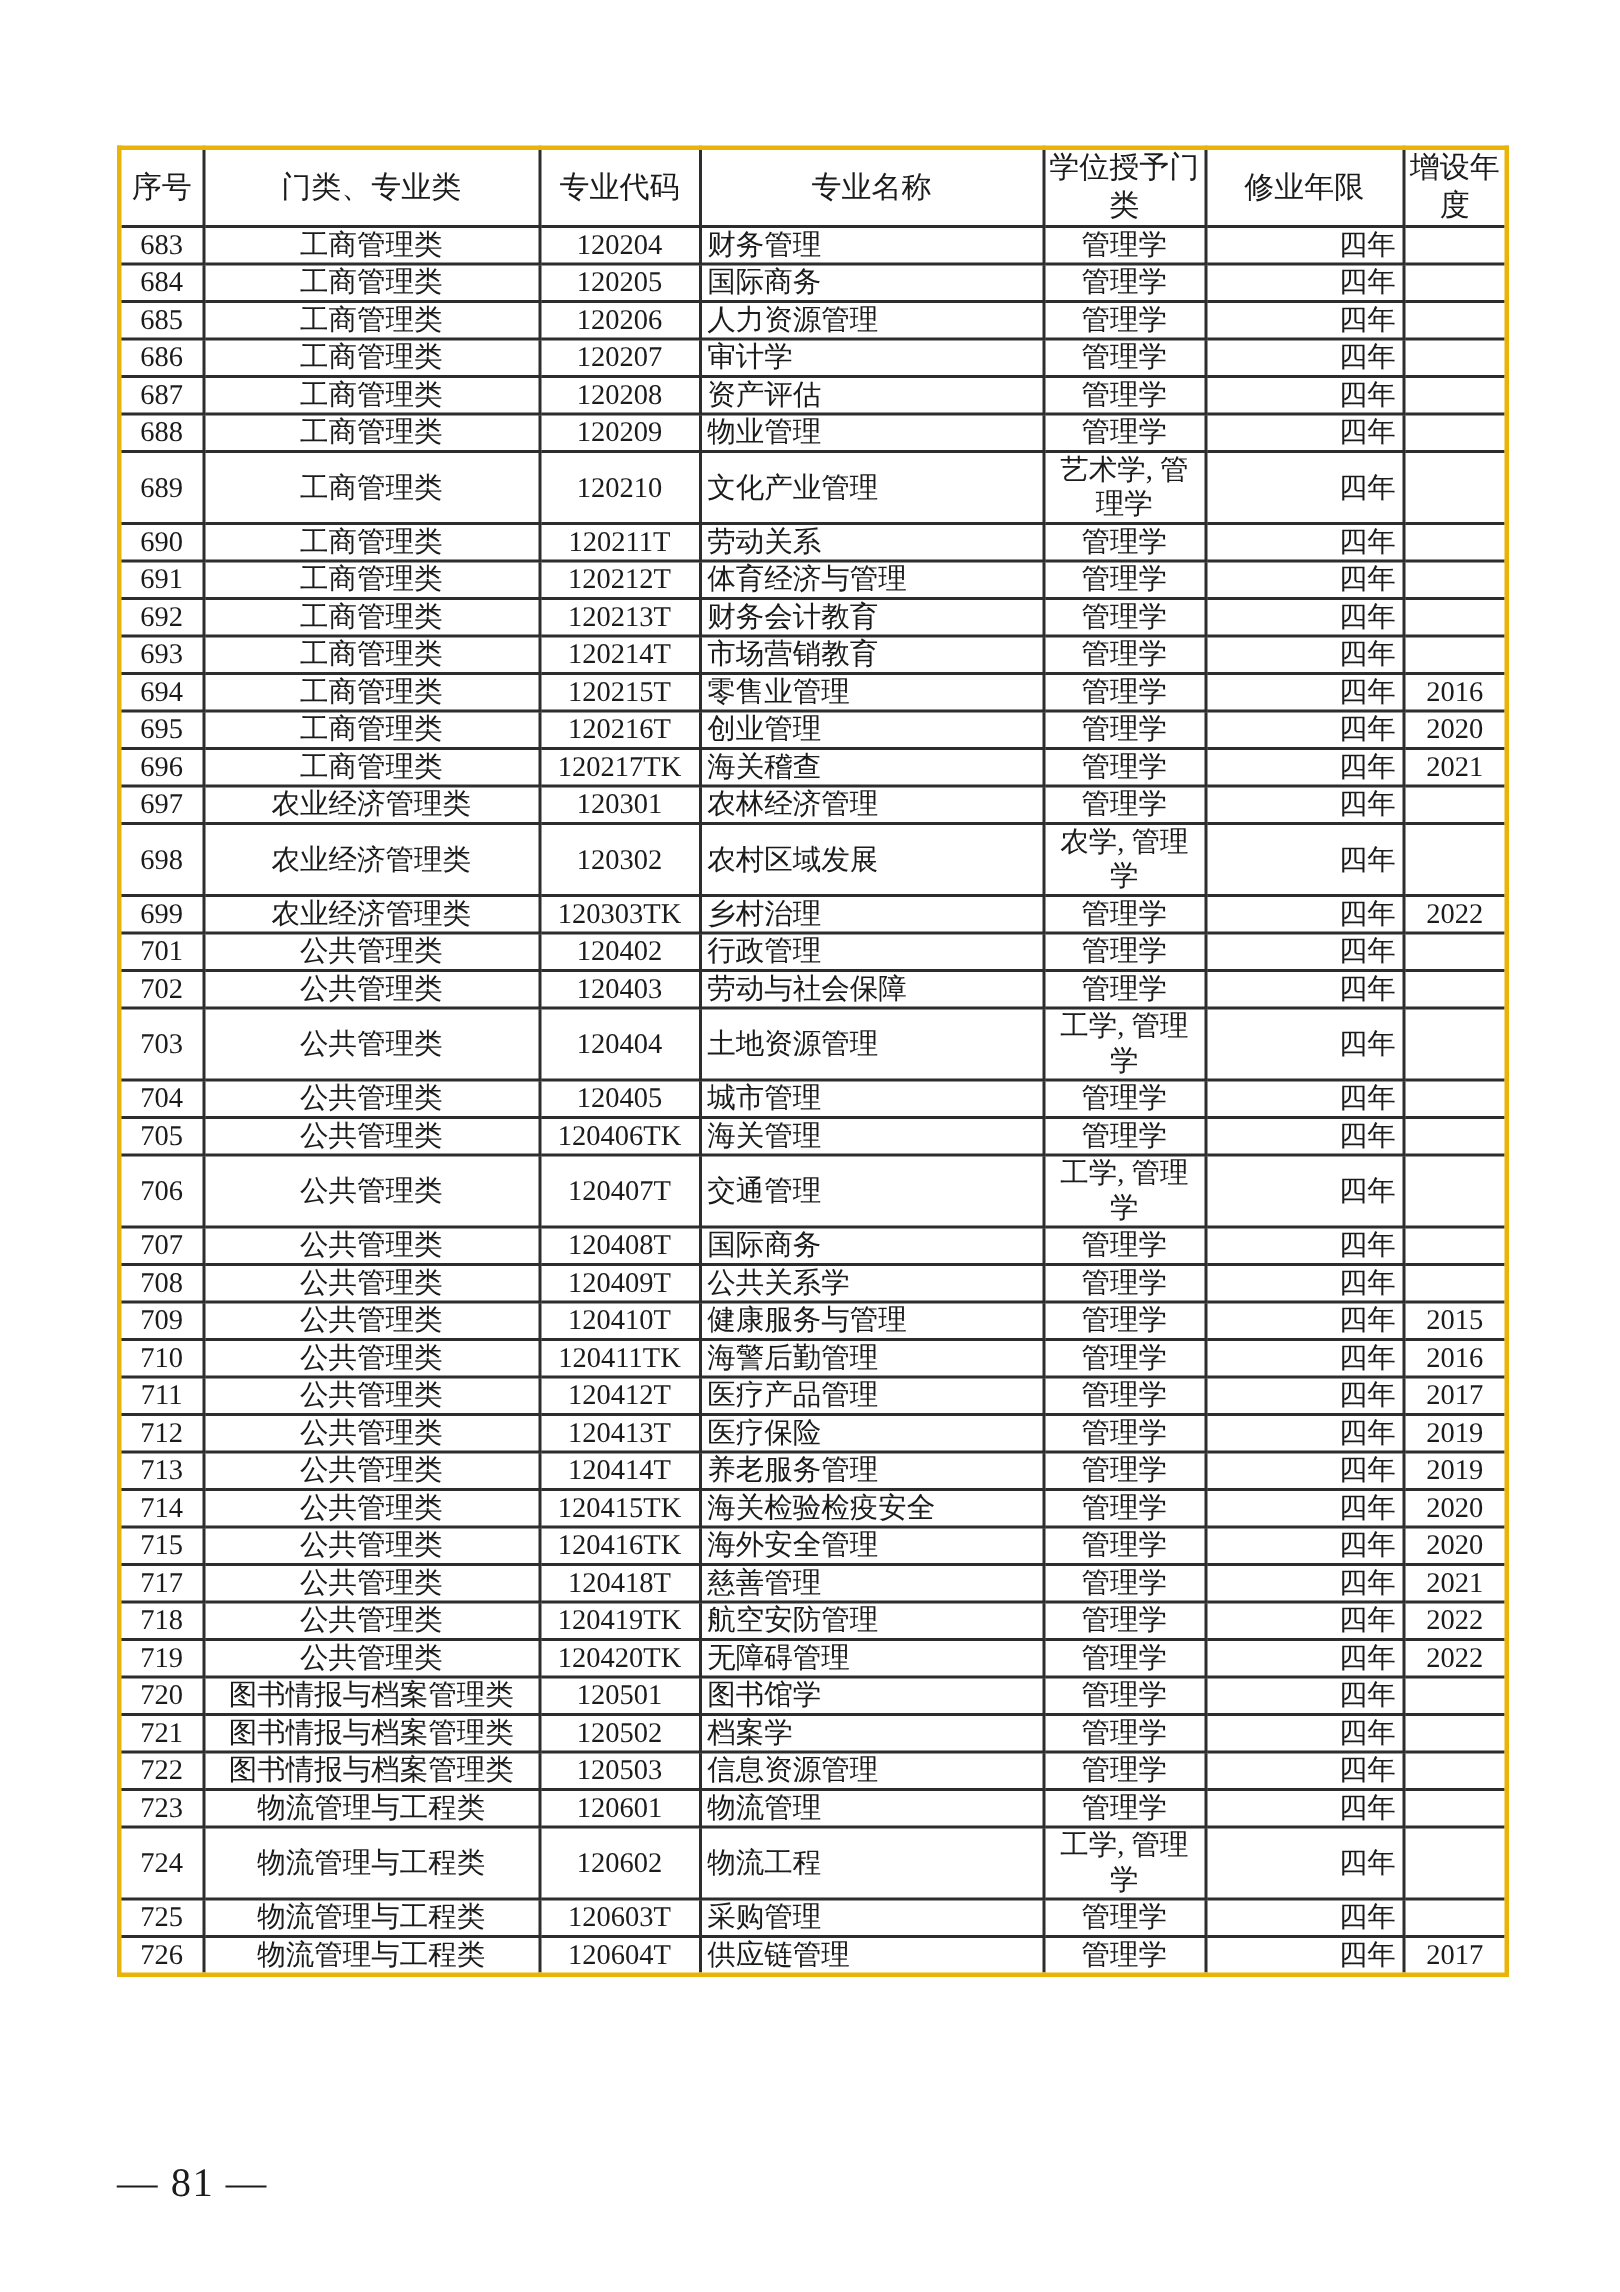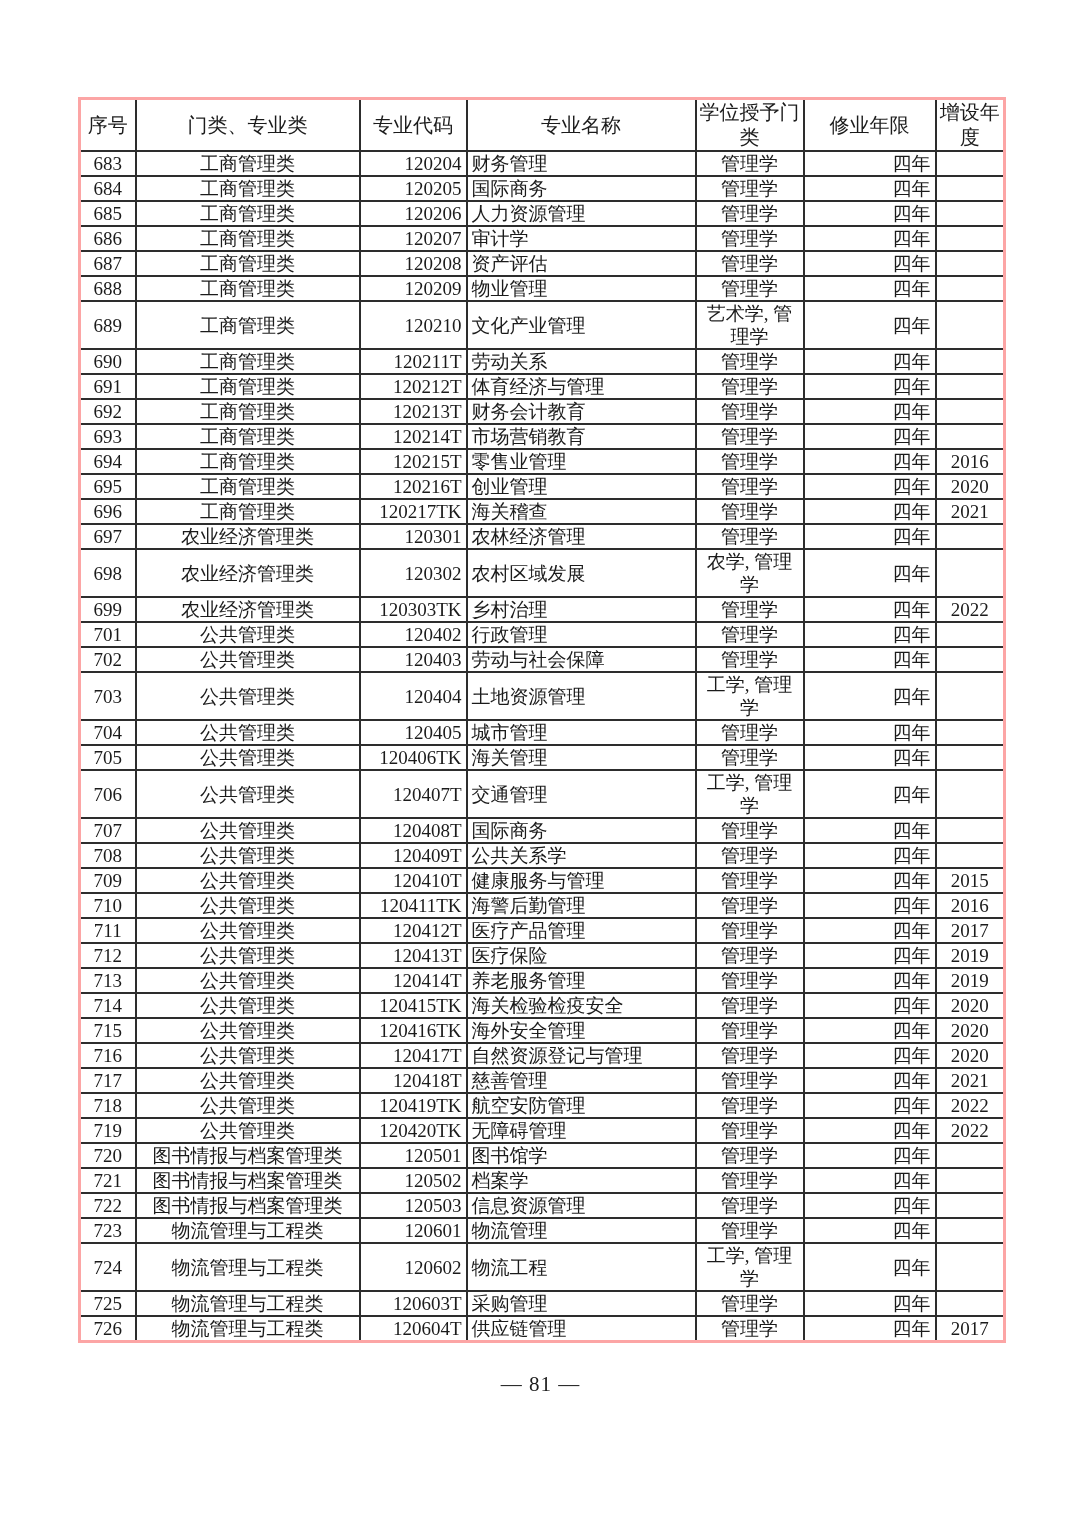--- a/index.html
+++ b/index.html
@@ -16,21 +16,21 @@
     font-family: "Liberation Serif", "DejaVu Serif", serif;
     color: #1b1b1b;
   }
   table.majors {
     position: absolute;
     left: 78px;
     top: 97px;
     width: 925px;
     table-layout: fixed;
     border-collapse: collapse;
-    border: 3px solid #fca5a5;
+    border: 3px solid #eab308;
     font-size: 19px;
   }
   .col-index    { width: 56px; }
   .col-category { width: 224px; }
   .col-code     { width: 107px; }
   .col-name     { width: 229px; }
   .col-degree   { width: 108px; }
   .col-duration { width: 132px; }
   .col-year     { width: 69px; }
 
@@ -46,33 +46,33 @@
     line-height: 25px;
     height: 50px;
     text-align: center;
     padding: 0 2px;
   }
   table.majors td {
     line-height: 23px;
   }
   td.c-index    { text-align: center; }
   td.c-category { text-align: center; padding: 0 5px; }
-  td.c-code     { text-align: right; padding: 0 5px; }
+  td.c-code     { text-align: center; padding: 0 5px; }
   td.c-name     { text-align: left; padding: 0 6px; }
   td.c-degree   { text-align: center; }
   td.c-duration { text-align: right; }
   td.c-year     { text-align: center; }
 
   .page-number {
     position: absolute;
-    top: 1372px;
+    top: 1440px;
     left: 78px;
     width: 925px;
-    text-align: center;
-    font-size: 21px;
+    text-align: left;
+    font-size: 27px;
     letter-spacing: 1px;
     color: #1b1b1b;
   }
 </style>
 </head>
 <body>
 
 <div class="sheet">
 
   <table class="majors">
@@ -379,29 +379,20 @@
         <tr>
           <td class="c-index">715</td>
           <td class="c-category">公共管理类</td>
           <td class="c-code">120416TK</td>
           <td class="c-name">海外安全管理</td>
           <td class="c-degree">管理学</td>
           <td class="c-duration">四年</td>
           <td class="c-year">2020</td>
         </tr>
         <tr>
-          <td class="c-index">716</td>
-          <td class="c-category">公共管理类</td>
-          <td class="c-code">120417T</td>
-          <td class="c-name">自然资源登记与管理</td>
-          <td class="c-degree">管理学</td>
-          <td class="c-duration">四年</td>
-          <td class="c-year">2020</td>
-        </tr>
-        <tr>
           <td class="c-index">717</td>
           <td class="c-category">公共管理类</td>
           <td class="c-code">120418T</td>
           <td class="c-name">慈善管理</td>
           <td class="c-degree">管理学</td>
           <td class="c-duration">四年</td>
           <td class="c-year">2021</td>
         </tr>
         <tr>
           <td class="c-index">718</td>

